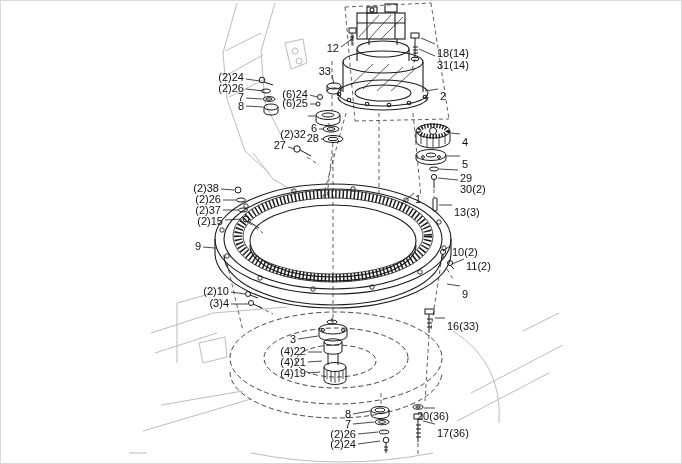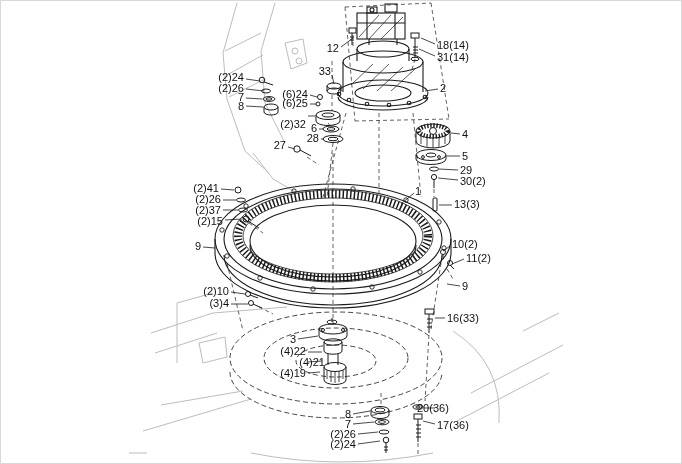--- a/index.html
+++ b/index.html
@@ -7,21 +7,21 @@
     position:relative;width:682px;height:464px;background:#fff;
     border:1px solid #d9d9d9;box-sizing:border-box;overflow:hidden;
     font-family:"DejaVu Sans", sans-serif;
   }
   .stage svg{position:absolute;left:0;top:0;}
   .callout{
     position:absolute;font-size:11px;line-height:1;color:#111;
     white-space:nowrap;transform:translate(-100%,-50%);
     font-family:Liberation Sans, sans-serif;letter-spacing:0;
   }
-  .callout.align-left{transform:translate(0,-50%);}
+  .callout.align-left{transform:translate(0,-50%);margin-top:8px;}
 </style>
 </head>
 <body>
 
 <div class="stage">
   <svg width="682" height="464" viewBox="0 0 682 464">
 
     <g stroke="#bcbcbc" stroke-width="1" fill="none">
       <path d="M236,2 L222,52 L226,98 L244,150 L268,172"></path>
       <path d="M274,2 L260,50 L264,102 L284,142"></path>
@@ -336,44 +336,44 @@
       <span class="callout align-left" style="left: 436px; top: 44px;">18(14)</span>
       <span class="callout align-left" style="left: 436px; top: 56px;">31(14)</span>
       <span class="callout" style="left: 330px; top: 70px;">33</span>
       <span class="callout" style="left: 243px; top: 76px;">(2)24</span>
       <span class="callout" style="left: 243px; top: 87px;">(2)26</span>
       <span class="callout" style="left: 243px; top: 96px;">7</span>
       <span class="callout" style="left: 243px; top: 105px;">8</span>
       <span class="callout" style="left: 307px; top: 93px;">(6)24</span>
       <span class="callout" style="left: 307px; top: 102px;">(6)25</span>
       <span class="callout align-left" style="left: 439px; top: 87px;">2</span>
-      <span class="callout" style="left: 305px; top: 123px; padding-left: 16px;">(2)32</span>
+      <span class="callout" style="left: 305px; top: 133px; padding-left: 16px;">(2)32</span>
       <span class="callout" style="left: 316px; top: 127px;">6</span>
       <span class="callout" style="left: 318px; top: 137px;">28</span>
       <span class="callout" style="left: 285px; top: 144px;">27</span>
       <span class="callout align-left" style="left: 461px; top: 133px;">4</span>
       <span class="callout align-left" style="left: 461px; top: 155px;">5</span>
       <span class="callout align-left" style="left: 459px; top: 169px;">29</span>
       <span class="callout align-left" style="left: 459px; top: 180px;">30(2)</span>
       <span class="callout align-left" style="left: 414px; top: 190px;">1</span>
       <span class="callout align-left" style="left: 453px; top: 203px;">13(3)</span>
-      <span class="callout" style="left: 218px; top: 187px;">(2)41</span>
+      <span class="callout" style="left: 218px; top: 187px;">(2)38</span>
       <span class="callout" style="left: 220px; top: 198px;">(2)26</span>
       <span class="callout" style="left: 220px; top: 209px;">(2)37</span>
       <span class="callout" style="left: 222px; top: 220px;">(2)15</span>
       <span class="callout" style="left: 200px; top: 245px;">9</span>
       <span class="callout align-left" style="left: 451px; top: 243px;">10(2)</span>
       <span class="callout align-left" style="left: 465px; top: 257px;">11(2)</span>
       <span class="callout align-left" style="left: 461px; top: 285px;">9</span>
       <span class="callout" style="left: 228px; top: 290px;">(2)10</span>
       <span class="callout" style="left: 228px; top: 302px;">(3)4</span>
       <span class="callout align-left" style="left: 446px; top: 317px;">16(33)</span>
       <span class="callout" style="left: 295px; top: 338px;">3</span>
       <span class="callout" style="left: 305px; top: 350px; text-align: center;">(4)22</span>
-      <span class="callout" style="left: 305px; top: 361px; margin-left: 19px;">(4)21</span>
+      <span class="callout" style="left: 305px; top: 361px;">(4)21</span>
       <span class="callout" style="left: 305px; top: 372px;">(4)19</span>
       <span class="callout" style="left: 350px; top: 413px;">8</span>
       <span class="callout" style="left: 350px; top: 423px;">7</span>
       <span class="callout" style="left: 355px; top: 433px;">(2)26</span>
       <span class="callout" style="left: 355px; top: 443px;">(2)24</span>
       <span class="callout align-left" style="left: 416px; top: 407px;">20(36)</span>
       <span class="callout align-left" style="left: 436px; top: 424px;">17(36)</span>
     </div>
 </div>
 

